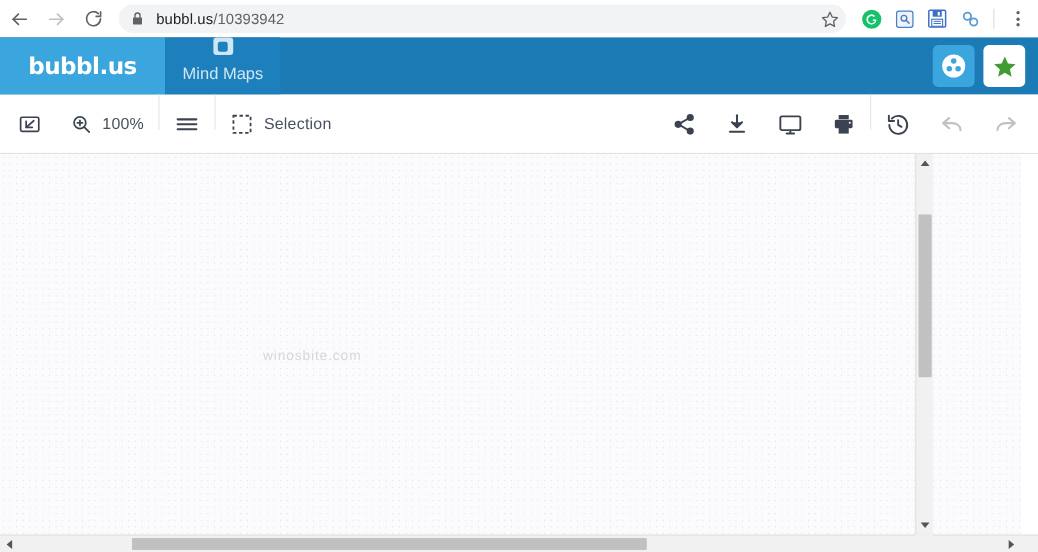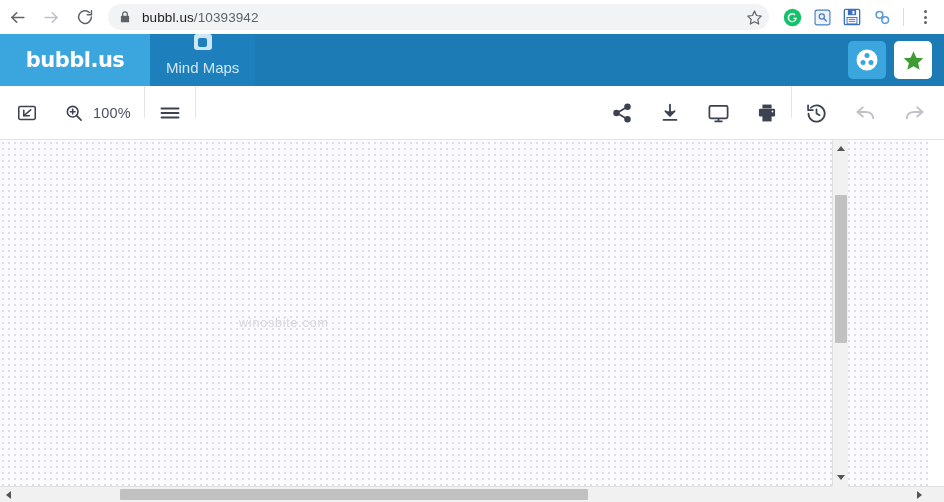--- a/index.html
+++ b/index.html
@@ -291,20 +291,26 @@
     <div class="tb-item">
       <svg width="24" height="24" viewBox="0 0 24 24" stroke="#3c4250" stroke-width="1.9" stroke-linecap="round">
         <line x1="3.5" y1="7.5" x2="20.5" y2="7.5"></line>
         <line x1="3.5" y1="12" x2="20.5" y2="12"></line>
         <line x1="3.5" y1="16.5" x2="20.5" y2="16.5"></line>
       </svg>
     </div>
 
     <div class="tb-sep"></div>
 
+    <div class="tb-item">
+      <svg width="22" height="22" viewBox="0 0 24 24" fill="none" stroke="#3c4250" stroke-width="1.8" stroke-dasharray="3.4 2.6">
+        <rect x="3.5" y="3.5" width="17" height="17"></rect>
+      </svg>
+      <span class="tb-label">Selection</span>
+    </div>
 
     <div class="tb-spacer"></div>
 
     <div class="tb-item">
       <svg width="22" height="22" viewBox="0 0 24 24" fill="none" stroke="#3c4250" stroke-width="1.9" stroke-linecap="round">
         <circle cx="18" cy="5.3" r="2.6" fill="#3c4250"></circle>
         <circle cx="6" cy="12" r="2.6" fill="#3c4250"></circle>
         <circle cx="18" cy="18.7" r="2.6" fill="#3c4250"></circle>
         <line x1="8.3" y1="10.8" x2="15.7" y2="6.5"></line>
         <line x1="8.3" y1="13.2" x2="15.7" y2="17.5"></line>

